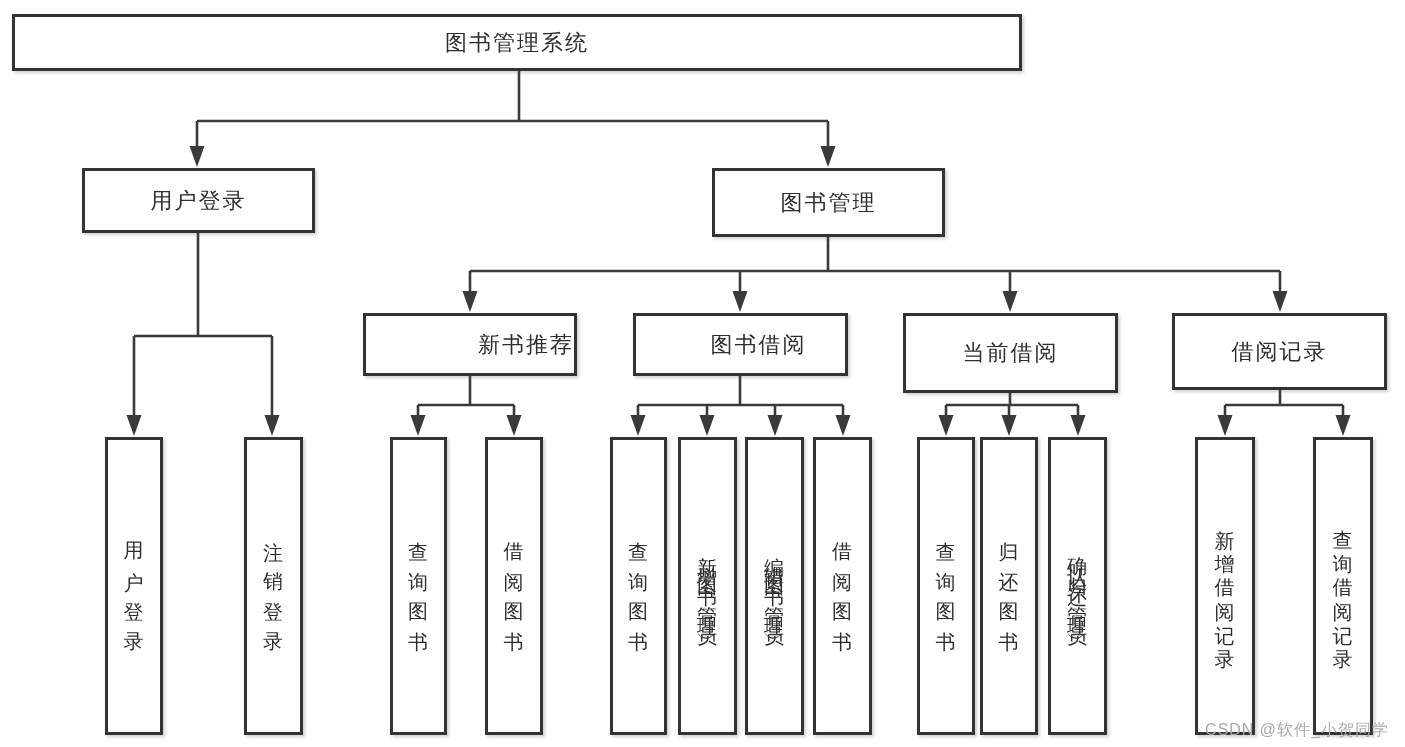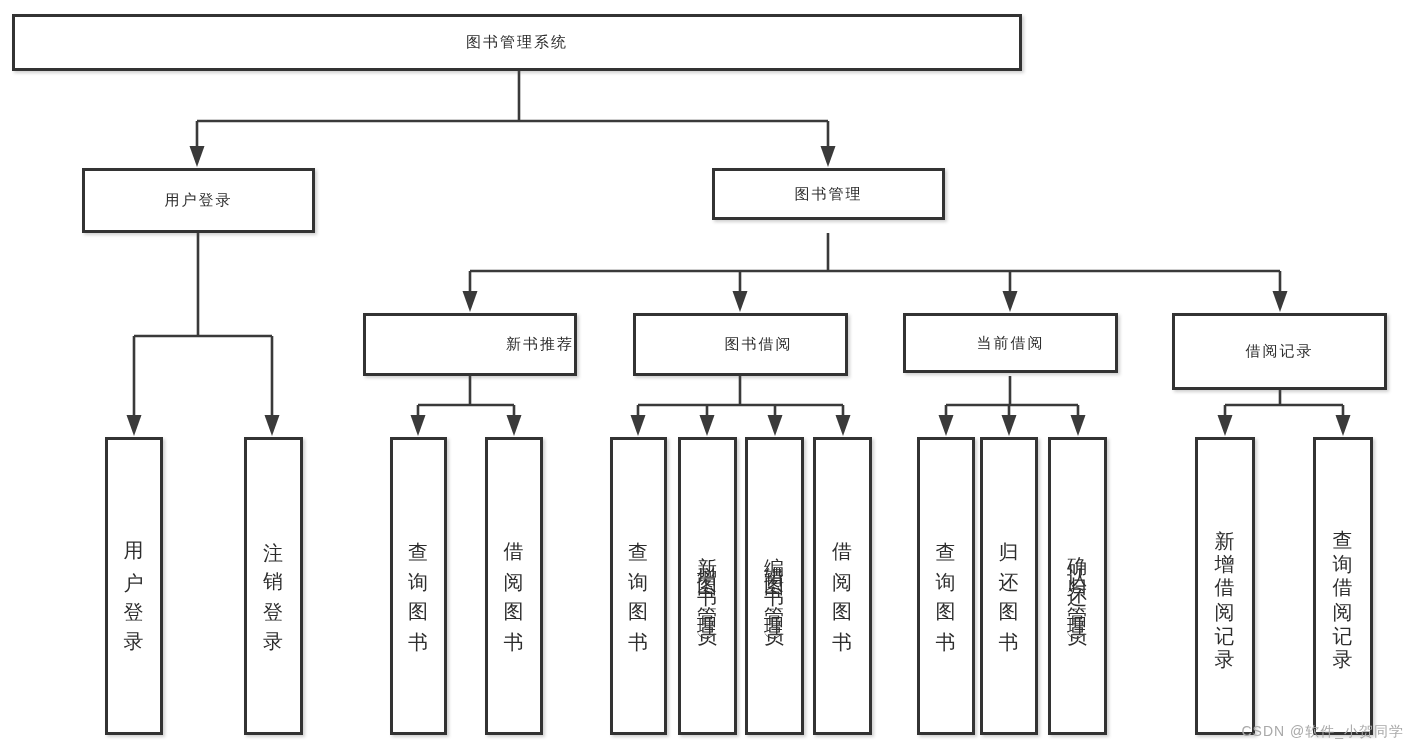--- a/index.html
+++ b/index.html
@@ -22,35 +22,35 @@
   svg.connectors path{stroke:var(--line);stroke-width:2.6;fill:none;}
   svg.connectors polygon{fill:var(--line);stroke:none;}
   .box{
     position:absolute;
     background:#fff;
     border:3px solid var(--border);
     display:flex;align-items:center;justify-content:center;
     box-shadow:2px 2px 3px rgba(90,90,90,0.28);
   }
   .hbox span{
-    font-size:15px;
+    font-size:22px;
     letter-spacing:2px;
     white-space:nowrap;
   }
   .leaf .vtext{
     writing-mode:vertical-rl;
     text-orientation:mixed;
     font-size:20px;
     line-height:1;
     white-space:nowrap;
   }
   .watermark{
     position:absolute;
-    right:1px;bottom:6px;
-    font-size:14px;
+    right:16px;bottom:6px;
+    font-size:16px;
     color:var(--watermark);
     letter-spacing:1px;
     white-space:nowrap;
   }
 </style>
 </head>
 <body>
 
 <div class="canvas">
 
@@ -90,31 +90,31 @@
     <polygon points="1335.5,415 1350.5,415 1343,436"></polygon>
   </svg>
 
   <div class="box hbox" style="left:12px;top:14px;width:1010px;height:57px;">
     <span>图书管理系统</span>
   </div>
 
   <div class="box hbox" style="left:82px;top:168px;width:233px;height:65px;">
     <span>用户登录</span>
   </div>
-  <div class="box hbox" style="left:712px;top:168px;width:233px;height:52px;">
+  <div class="box hbox" style="left:712px;top:168px;width:233px;height:69px;">
     <span>图书管理</span>
   </div>
 
   <div class="box hbox" style="left:363px;top:313px;width:214px;height:63px;justify-content:flex-end;">
     <span>新书推荐</span>
   </div>
   <div class="box hbox" style="left:633px;top:313px;width:215px;height:63px;padding-left:36px;">
     <span>图书借阅</span>
   </div>
-  <div class="box hbox" style="left:903px;top:313px;width:215px;height:60px;">
+  <div class="box hbox" style="left:903px;top:313px;width:215px;height:80px;">
     <span>当前借阅</span>
   </div>
   <div class="box hbox" style="left:1172px;top:313px;width:215px;height:77px;">
     <span>借阅记录</span>
   </div>
 
   <div class="box leaf" style="left:105px;top:437px;width:58px;height:298px;">
     <span class="vtext" style="letter-spacing: 30px;">用户登录</span>
   </div>
   <div class="box leaf" style="left:244px;top:437px;width:59px;height:298px;">

